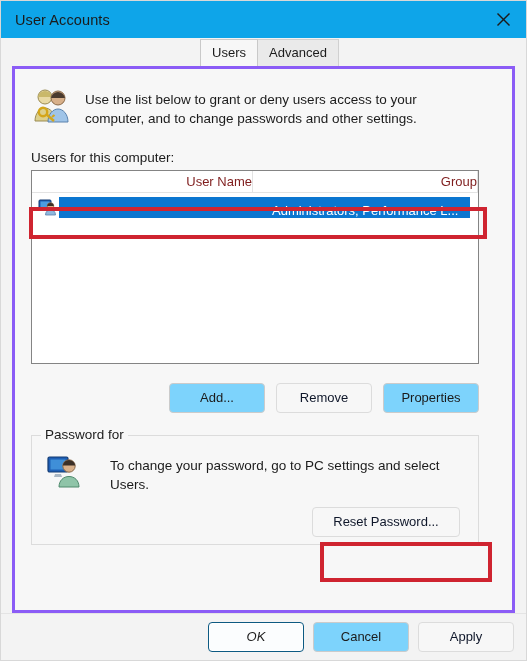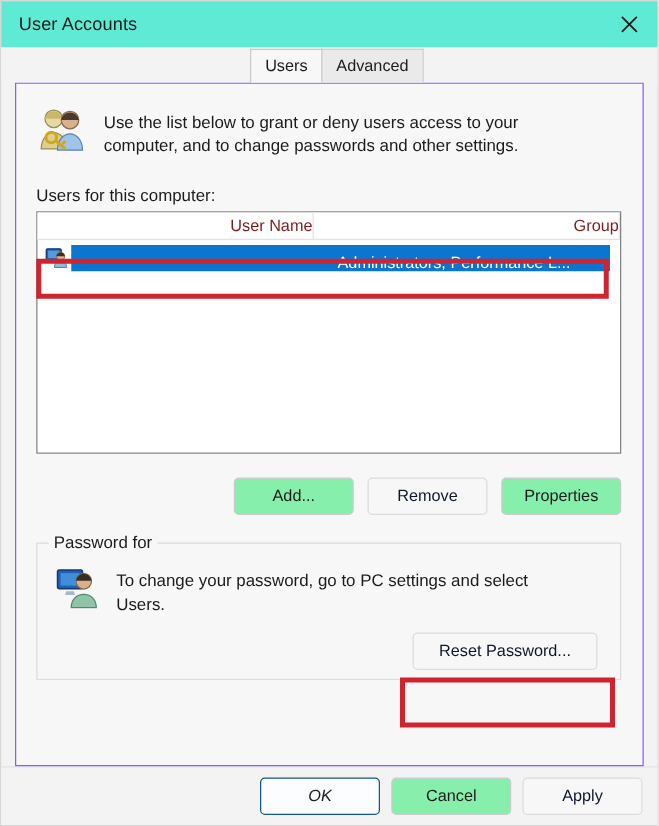--- a/index.html
+++ b/index.html
@@ -18,21 +18,21 @@
     height: 661px;
     background: #f3f3f3;
     border: 1px solid #d8d8d8;
     display: flex;
     flex-direction: column;
   }
 
   
   .titlebar {
     height: 37px;
-    background: #5eead4;
+    background: #0ea5e9;
     display: flex;
     align-items: center;
     justify-content: space-between;
     padding-left: 14px;
     flex: 0 0 auto;
   }
   .title-text {
     font-size: 14.5px;
     color: #1b1b1b;
     letter-spacing: 0.1px;
@@ -74,24 +74,24 @@
     background: #f7f7f7;
     border-color: #c9c9c9;
     position: relative;
     z-index: 3;
   }
 
   
   .tabpanel {
     position: relative;
     margin: 0 11px 0 11px;
-    border: 1px solid #8b5cf6;
+    border: 3px solid #8b5cf6;
     background: #f7f7f7;
     flex: 1 1 auto;
-    padding: 14px 17px 0 16px;
+    padding: 14px 33px 0 16px;
   }
 
   
   .intro {
     display: flex;
     align-items: flex-start;
     gap: 14px;
     margin-top: 4px;
   }
   .intro-text {
@@ -175,21 +175,21 @@
   .btnrow {
     display: flex;
     justify-content: flex-end;
     gap: 11px;
     margin-top: 19px;
   }
   .btn {
     font-family: "Liberation Sans", sans-serif;
     font-size: 13px;
     color: #1b1b1b;
-    background: #86efac;
+    background: #7dd3fc;
     border: 1px solid #cbcbcb;
     border-radius: 4px;
     height: 30px;
     min-width: 96px;
     padding: 0 12px;
     cursor: pointer;
     line-height: 28px;
     text-align: center;
   }
   .btn.disabled {
@@ -219,21 +219,21 @@
     top: -9px;
     left: 9px;
     background: #f7f7f7;
     padding: 0 4px;
     font-size: 13.5px;
     color: #1b1b1b;
   }
   .gb-inner {
     display: flex;
     align-items: flex-start;
-    gap: 13px;
+    gap: 28px;
     margin-top: 18px;
   }
   .gb-text {
     font-size: 13.5px;
     color: #1b1b1b;
     line-height: 19px;
     padding-top: 2px;
     max-width: 360px;
   }
   .gb-btnrow {

